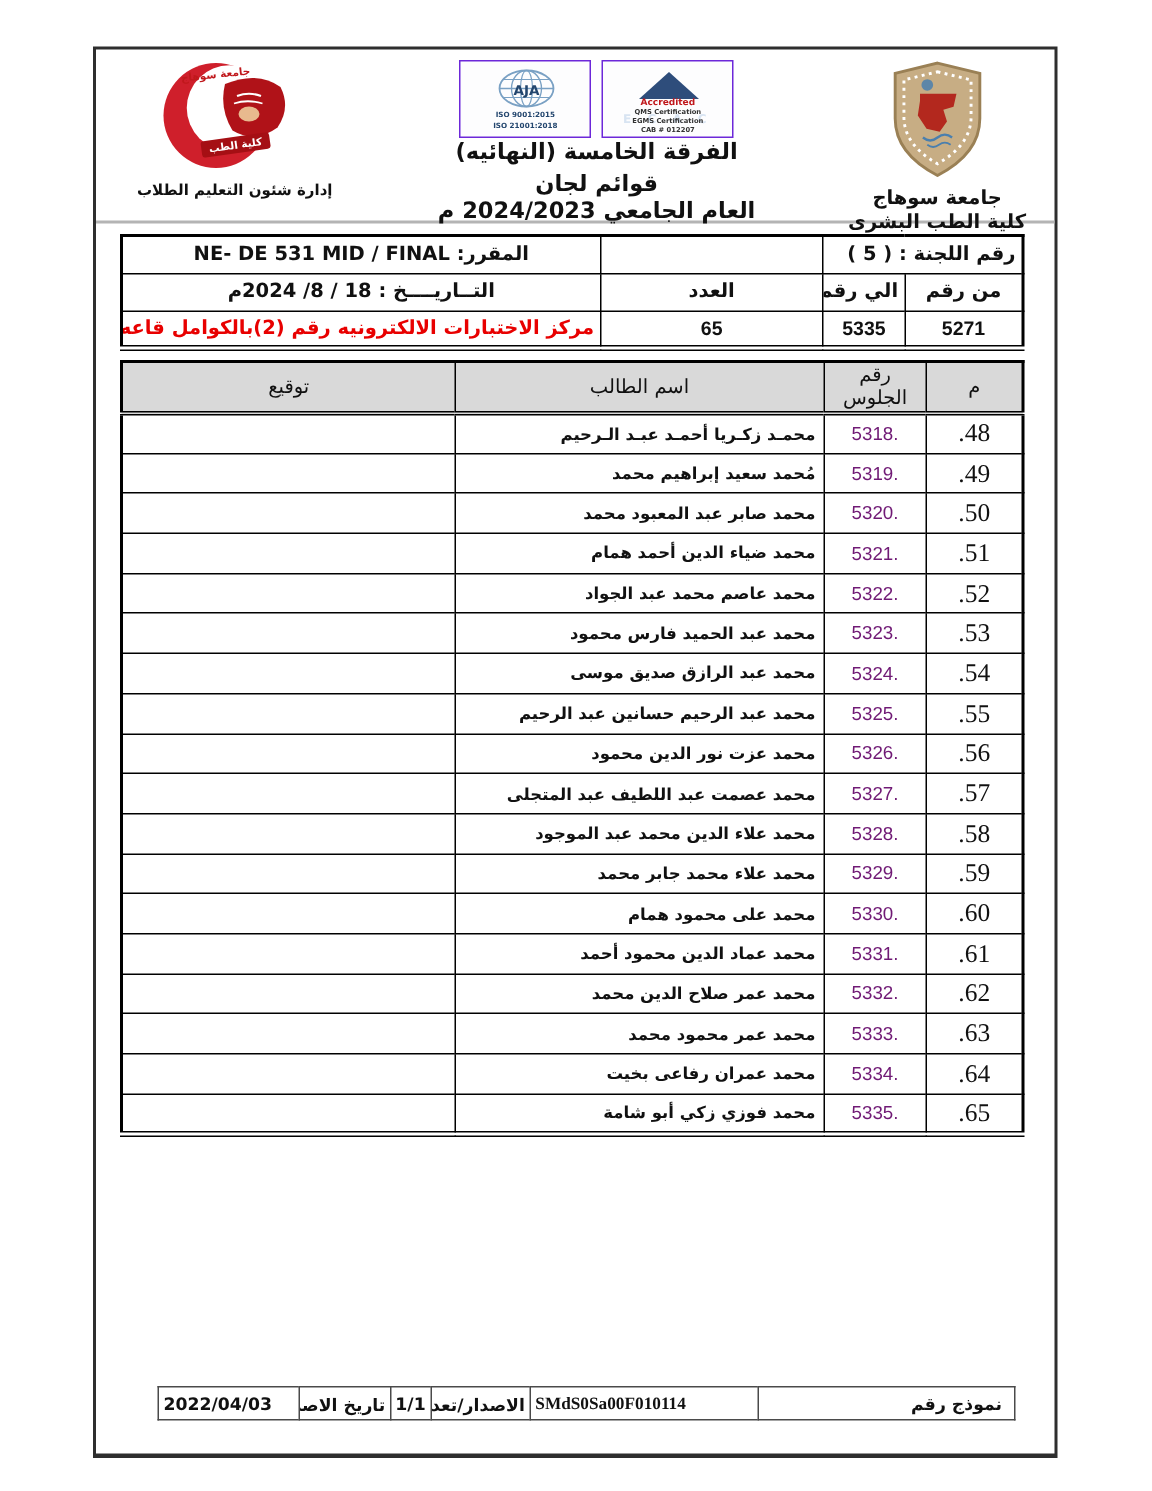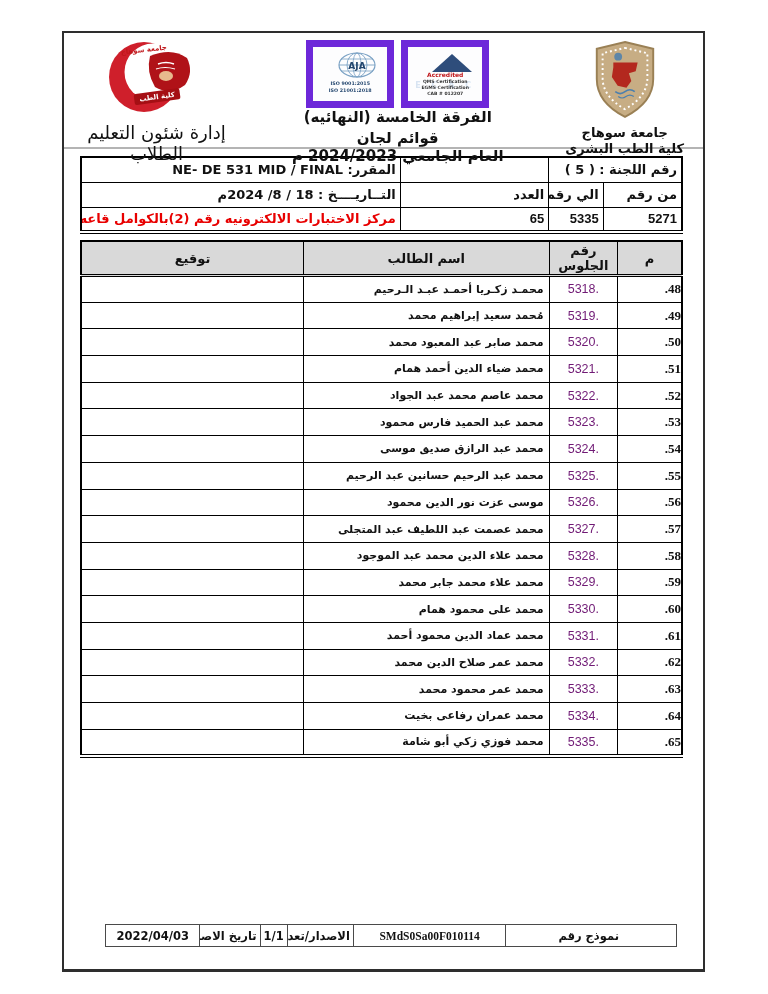--- a/index.html
+++ b/index.html
@@ -9,63 +9,63 @@
   .border-box{position:absolute;left:62px;top:31px;width:643px;height:941px;
     border:2px solid #2e2e2e;border-bottom-width:3px;box-sizing:border-box;background:#fff;}
 
   
   .hdr{display:flex;justify-content:space-between;align-items:flex-start;
     height:116px;box-sizing:border-box;padding:7px 8px 0;border-bottom:2px solid #b4b4b4;}
   .hdr-col{text-align:center;}
   .uni-col{width:148px;}
   .uni-name{font-weight:bold;font-size:13px;line-height:15px;margin-top:1px;}
   .dept-col{width:178px;}
-  .dept-name{font-weight:normal;font-size:18px;margin-top:2px;}
+  .dept-name{font-weight:bold;font-size:10px;margin-top:2px;}
   .center-col{width:330px;}
   .certs{display:flex;justify-content:center;gap:7px;}
-  .cert{width:88px;height:68px;border:7px solid #6d28d9;background:#fdfdfe;position:relative;box-sizing:border-box;overflow:hidden;}
+  .cert{width:88px;height:52px;border:1px solid #6d28d9;background:#fdfdfe;position:relative;box-sizing:border-box;overflow:hidden;}
   .ecac-pyr{position:absolute;left:24px;top:7px;width:0;height:0;
     border-left:20px solid transparent;border-right:20px solid transparent;border-bottom:18px solid #2e4d7b;}
   .ecac-name{position:absolute;left:0;top:12px;width:100%;text-align:center;
     font-size:8px;font-weight:bold;letter-spacing:4px;color:#d8e4f2;margin-top:22px;}
   .ecac-acc{position:absolute;left:0;top:24px;width:100%;text-align:center;
     font-size:6px;font-weight:bold;color:#c0181c;}
   .ecac-lines{position:absolute;left:0;top:32px;width:100%;text-align:center;
     font-size:4.5px;font-weight:bold;color:#333;line-height:6px;}
   .aja-globe{position:absolute;left:24px;top:4px;}
   .aja-lines{position:absolute;left:0;top:34px;width:100%;text-align:center;
     font-size:4.8px;font-weight:bold;color:#23466e;line-height:6.5px;}
   .title{font-weight:bold;font-size:15px;line-height:18.5px;}
   .title.first{margin-top:2px;}
 
   
   table{border-collapse:collapse;table-layout:fixed;}
   .info-table{width:603px;margin:7px 20px 0;border:2px solid #000;border-bottom:4px double #000;}
   .info-table td{border:1px solid #000;height:25px;font-weight:bold;font-size:13px;
-    text-align:right;padding:0 4px;overflow:hidden;white-space:nowrap;box-sizing:border-box;}
+    text-align:center;padding:0 4px;overflow:hidden;white-space:nowrap;box-sizing:border-box;}
   .info-table td.rt{text-align:right;}
   .num-sans{font-family:"Liberation Sans","DejaVu Sans",sans-serif;}
   .venue{color:#e80000;font-size:12px;}
 
   
   .main-table{width:603px;margin:6px 20px 0;border:2px solid #000;border-bottom:4px double #000;}
   .main-table th{background:#d9d9d9;border:1px solid #000;border-bottom:3px double #000;
-    height:26px;font-size:13px;font-weight:bold;}
+    height:26px;font-size:13px;font-weight:normal;}
   .main-table td{border:1px solid #000;height:26.7px;padding:0;overflow:hidden;white-space:nowrap;box-sizing:border-box;}
-  td.serial{font-family:"Liberation Serif","DejaVu Serif",serif;font-weight:bold;
-    font-size:13px;text-align:right;}
+  td.serial{font-family:"Liberation Serif","DejaVu Serif",serif;font-weight:normal;
+    font-size:17px;text-align:center;}
   td.seat{font-family:"Liberation Sans","DejaVu Sans",sans-serif;font-size:12.5px;
     text-align:center;color:#701a75;}
   td.sname{font-size:11px;font-weight:bold;text-align:right;padding-right:5px;}
 
   
   .footer-table{position:absolute;bottom:22px;left:41px;width:572px;}
   .footer-table td{border:1px solid #4a4a4a;height:22px;font-size:11.5px;font-weight:bold;
-    text-align:center;padding:0 3px;overflow:hidden;white-space:nowrap;box-sizing:border-box;}
-  .footer-table td.rt{padding-right:8px;}
+    text-align:left;padding:0 3px;overflow:hidden;white-space:nowrap;box-sizing:border-box;}
+  .footer-table td.rt{text-align:right;padding-right:8px;}
   .serif-code{font-family:"Liberation Serif","DejaVu Serif",serif;font-size:12.5px;}
 </style>
 </head>
 <body>
 
 <div class="page">
   <div class="border-box">
 
     <div class="hdr">
 
@@ -229,21 +229,21 @@
   <tr>
     <td class="serial" dir="ltr">.55</td>
     <td class="seat" dir="ltr">5325.</td>
     <td class="sname">محمد عبد الرحيم حسانين عبد الرحيم</td>
     <td></td>
   </tr>
 
   <tr>
     <td class="serial" dir="ltr">.56</td>
     <td class="seat" dir="ltr">5326.</td>
-    <td class="sname">موسى عزت نور الدين محمود</td>
+    <td class="sname">محمد عزت نور الدين محمود</td>
     <td></td>
   </tr>
 
   <tr>
     <td class="serial" dir="ltr">.57</td>
     <td class="seat" dir="ltr">5327.</td>
     <td class="sname">محمد عصمت عبد اللطيف عبد المتجلى</td>
     <td></td>
   </tr>
 

